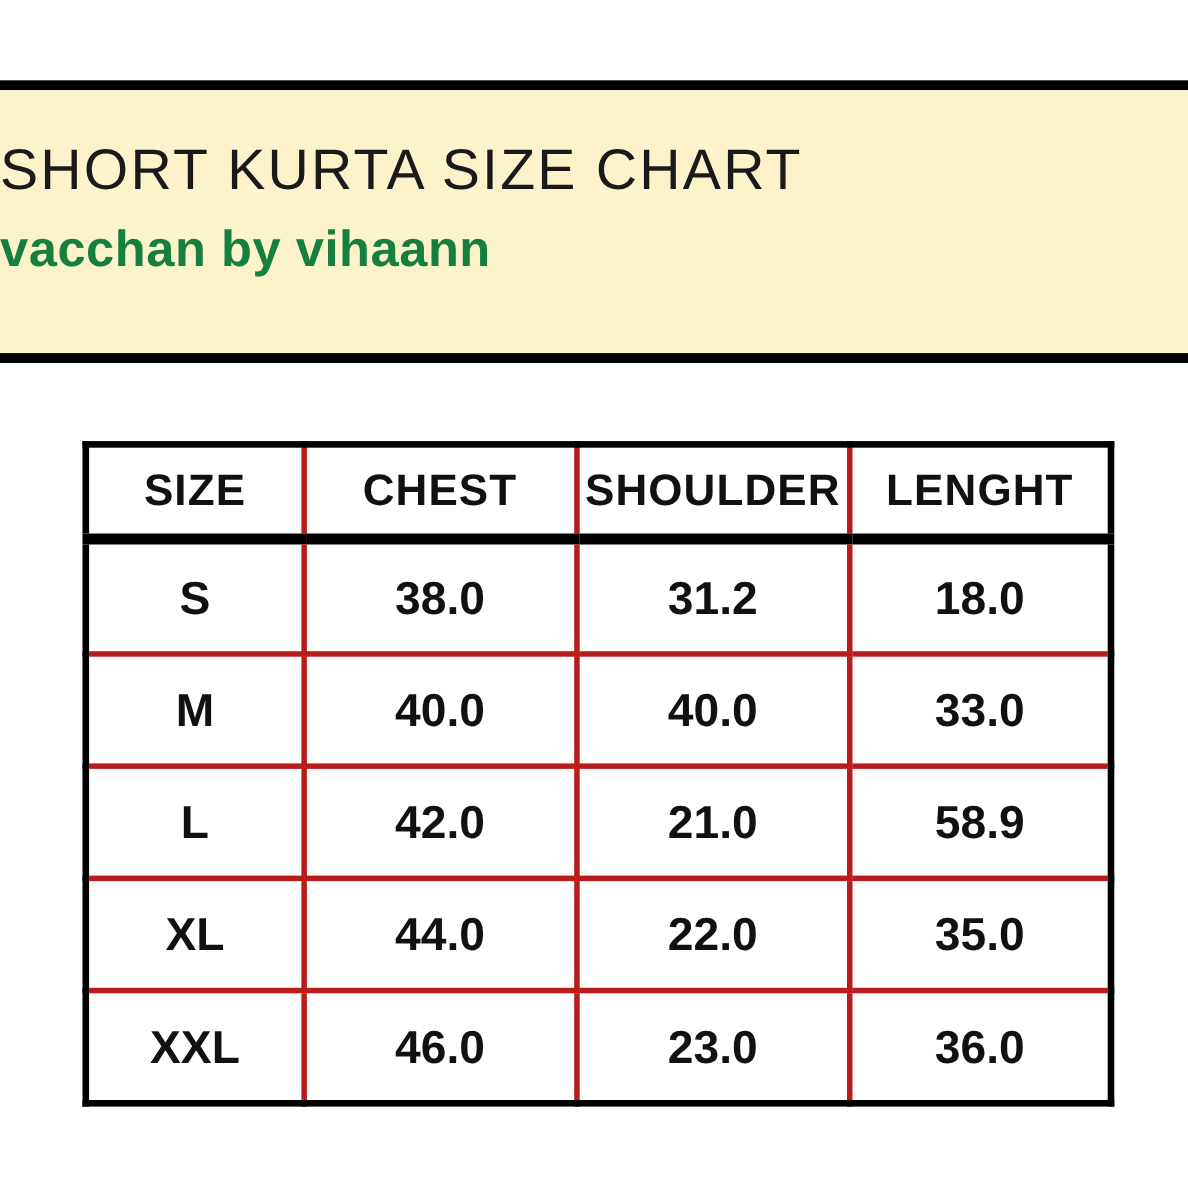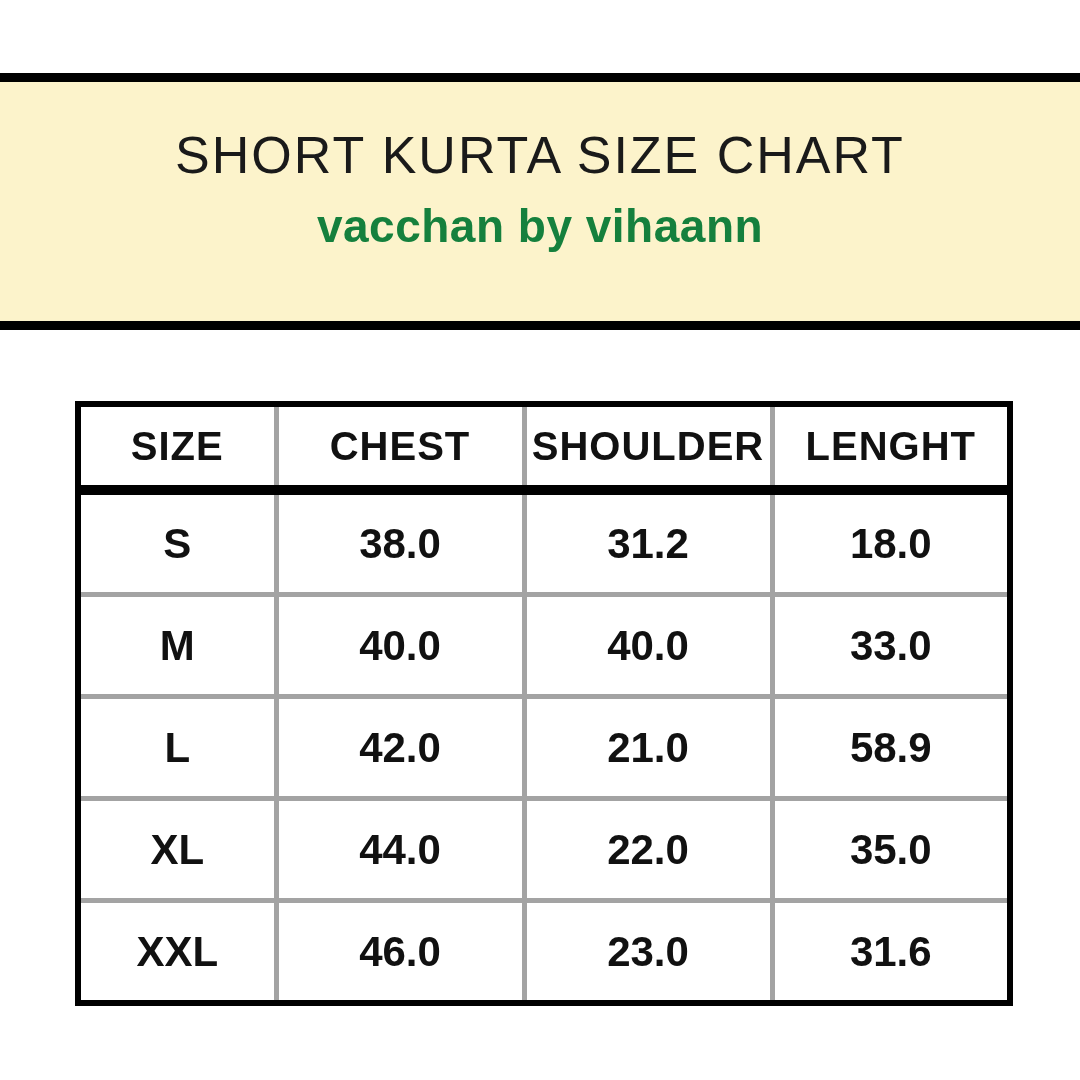--- a/index.html
+++ b/index.html
@@ -26,21 +26,20 @@
   .divider-bar.bottom { top: 321px; }
   .banner {
     position: absolute;
     top: 82px;
     left: 0;
     width: 1080px;
     height: 239px;
     background: #FCF3CB;
     display: flex;
     flex-direction: column;
-    align-items: center;
     justify-content: center;
     padding-bottom: 26px;
     box-sizing: border-box;
   }
   .banner .title {
     font-size: 52px;
     font-weight: 400;
     letter-spacing: 2px;
     color: #1a1a1a;
     white-space: nowrap;
@@ -60,21 +59,21 @@
   }
   table.size-chart {
     border-collapse: collapse;
     table-layout: fixed;
     width: 932px;
     border: 6px solid #000000;
     background: #ffffff;
   }
   table.size-chart th,
   table.size-chart td {
-    border: 5px solid #a3a3a3;
+    border: 5px solid #b91c1c;
     text-align: center;
     vertical-align: middle;
     padding: 0;
     color: #111111;
     overflow: hidden;
   }
   table.size-chart thead th {
     border-bottom: 10px solid #000000;
     height: 78px;
     font-size: 40px;
@@ -139,19 +138,19 @@
         <tr>
           <td>XL</td>
           <td>44.0</td>
           <td>22.0</td>
           <td>35.0</td>
         </tr>
         <tr>
           <td>XXL</td>
           <td>46.0</td>
           <td>23.0</td>
-          <td>31.6</td>
+          <td>36.0</td>
         </tr>
       </tbody>
     </table>
   </div>
 
 </div>
 
 </body></html>

